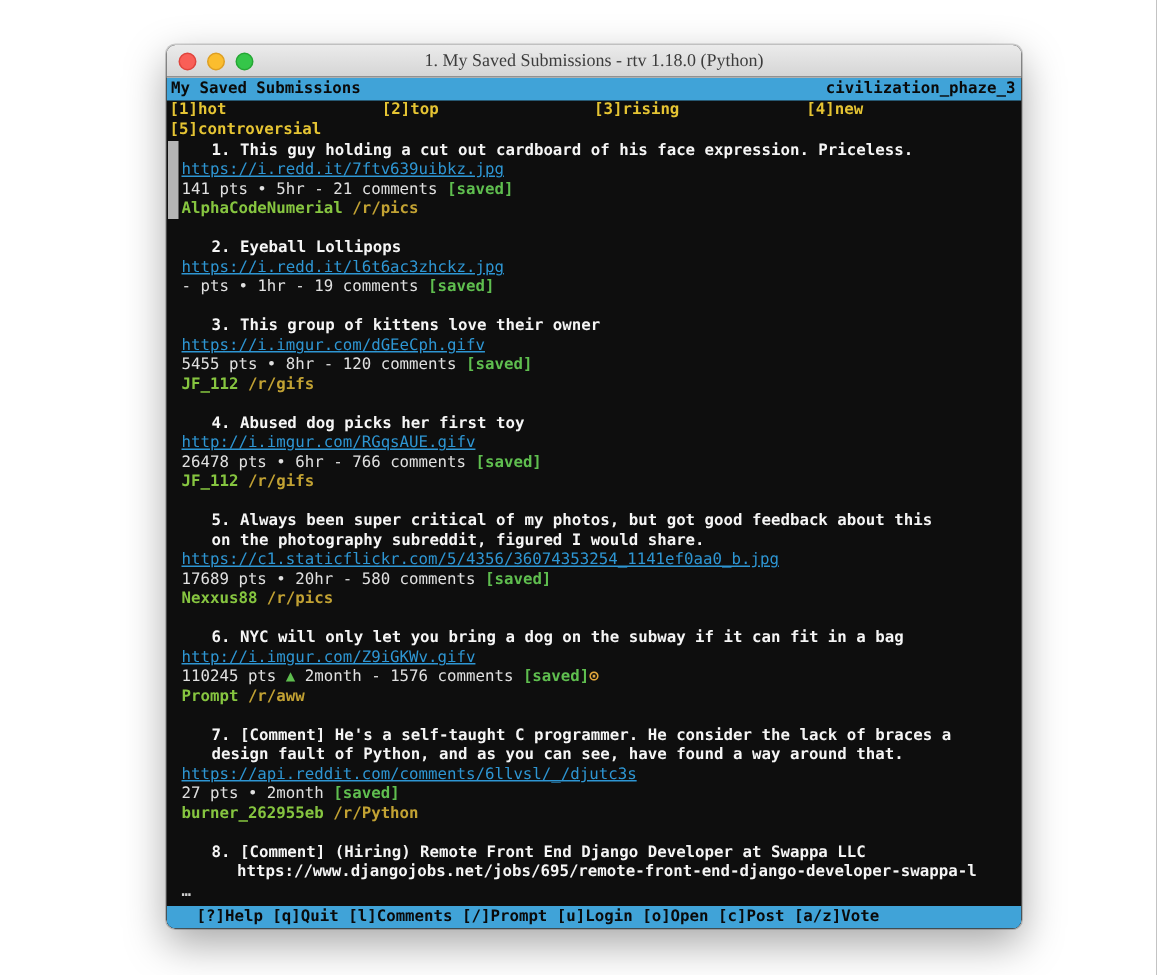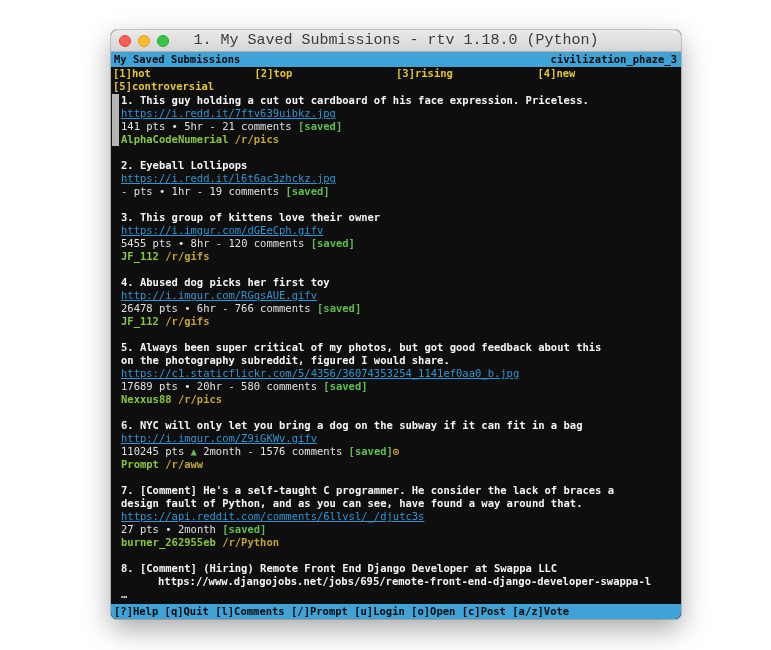--- a/index.html
+++ b/index.html
@@ -21,23 +21,23 @@
     height: 22px;
     flex: 0 0 22px;
     background: linear-gradient(#ebebeb, #d5d5d5);
     border-bottom: 1px solid #b0b0b0;
     position: relative;
     display: flex;
     align-items: center;
     justify-content: center;
   }
   .titlebar-title {
-    font-size: 15px;
+    font-size: 12px;
     color: #3c3c3c;
-    font-family: Liberation Mono, monospace;
+    font-family: Liberation Serif, serif;
   }
   .traffic-lights {
     position: absolute;
     left: 8px; top: 5px;
     display: flex;
     gap: 7px;
   }
   .light {
     width: 12px; height: 12px;
     border-radius: 50%;
@@ -95,40 +95,40 @@
     content: "";
     position: absolute;
     left: 1px; top: 0; bottom: 0;
     width: 7px;
     background: #b5b5b5;
   }
   .item:last-child { margin-bottom: 0; }
 
   .line { white-space: pre; min-height: 13px; }
 
-  .title    { color: #f5f5f5; font-weight: bold; }
+  .title    { color: #f5f5f5; font-weight: bold; margin-left: 20px; }
   .body-text{ color: #f5f5f5; font-weight: bold; padding-left: 37px; }
   .ellipsis { color: #cfcfcf; font-weight: bold; }
   a.url     { color: #2e96d3; text-decoration: underline; display: block; cursor: pointer; }
   .stats    { color: #e0e0e0; }
   .saved    { color: #5fbe4f; font-weight: bold; }
   .sep      { color: #e0e0e0; }
   .sep.green{ color: #5fbe4f; }
   .gilded   { color: #e0a63c; font-weight: bold; }
   .author   { color: #86c540; font-weight: bold; }
   .subreddit{ color: #c2a233; font-weight: bold; }
 
   .status-bar {
     flex: 0 0 15px;
     background: #40a3d8;
     color: #0a0a0a;
     font-weight: bold;
     display: flex;
     align-items: center;
-    padding: 0 3px;
+    padding: 0 20px;
     white-space: pre;
   }
 </style>
 </head>
 <body>
 
 <div class="window">
 
   <div class="titlebar">
     <div class="traffic-lights">

